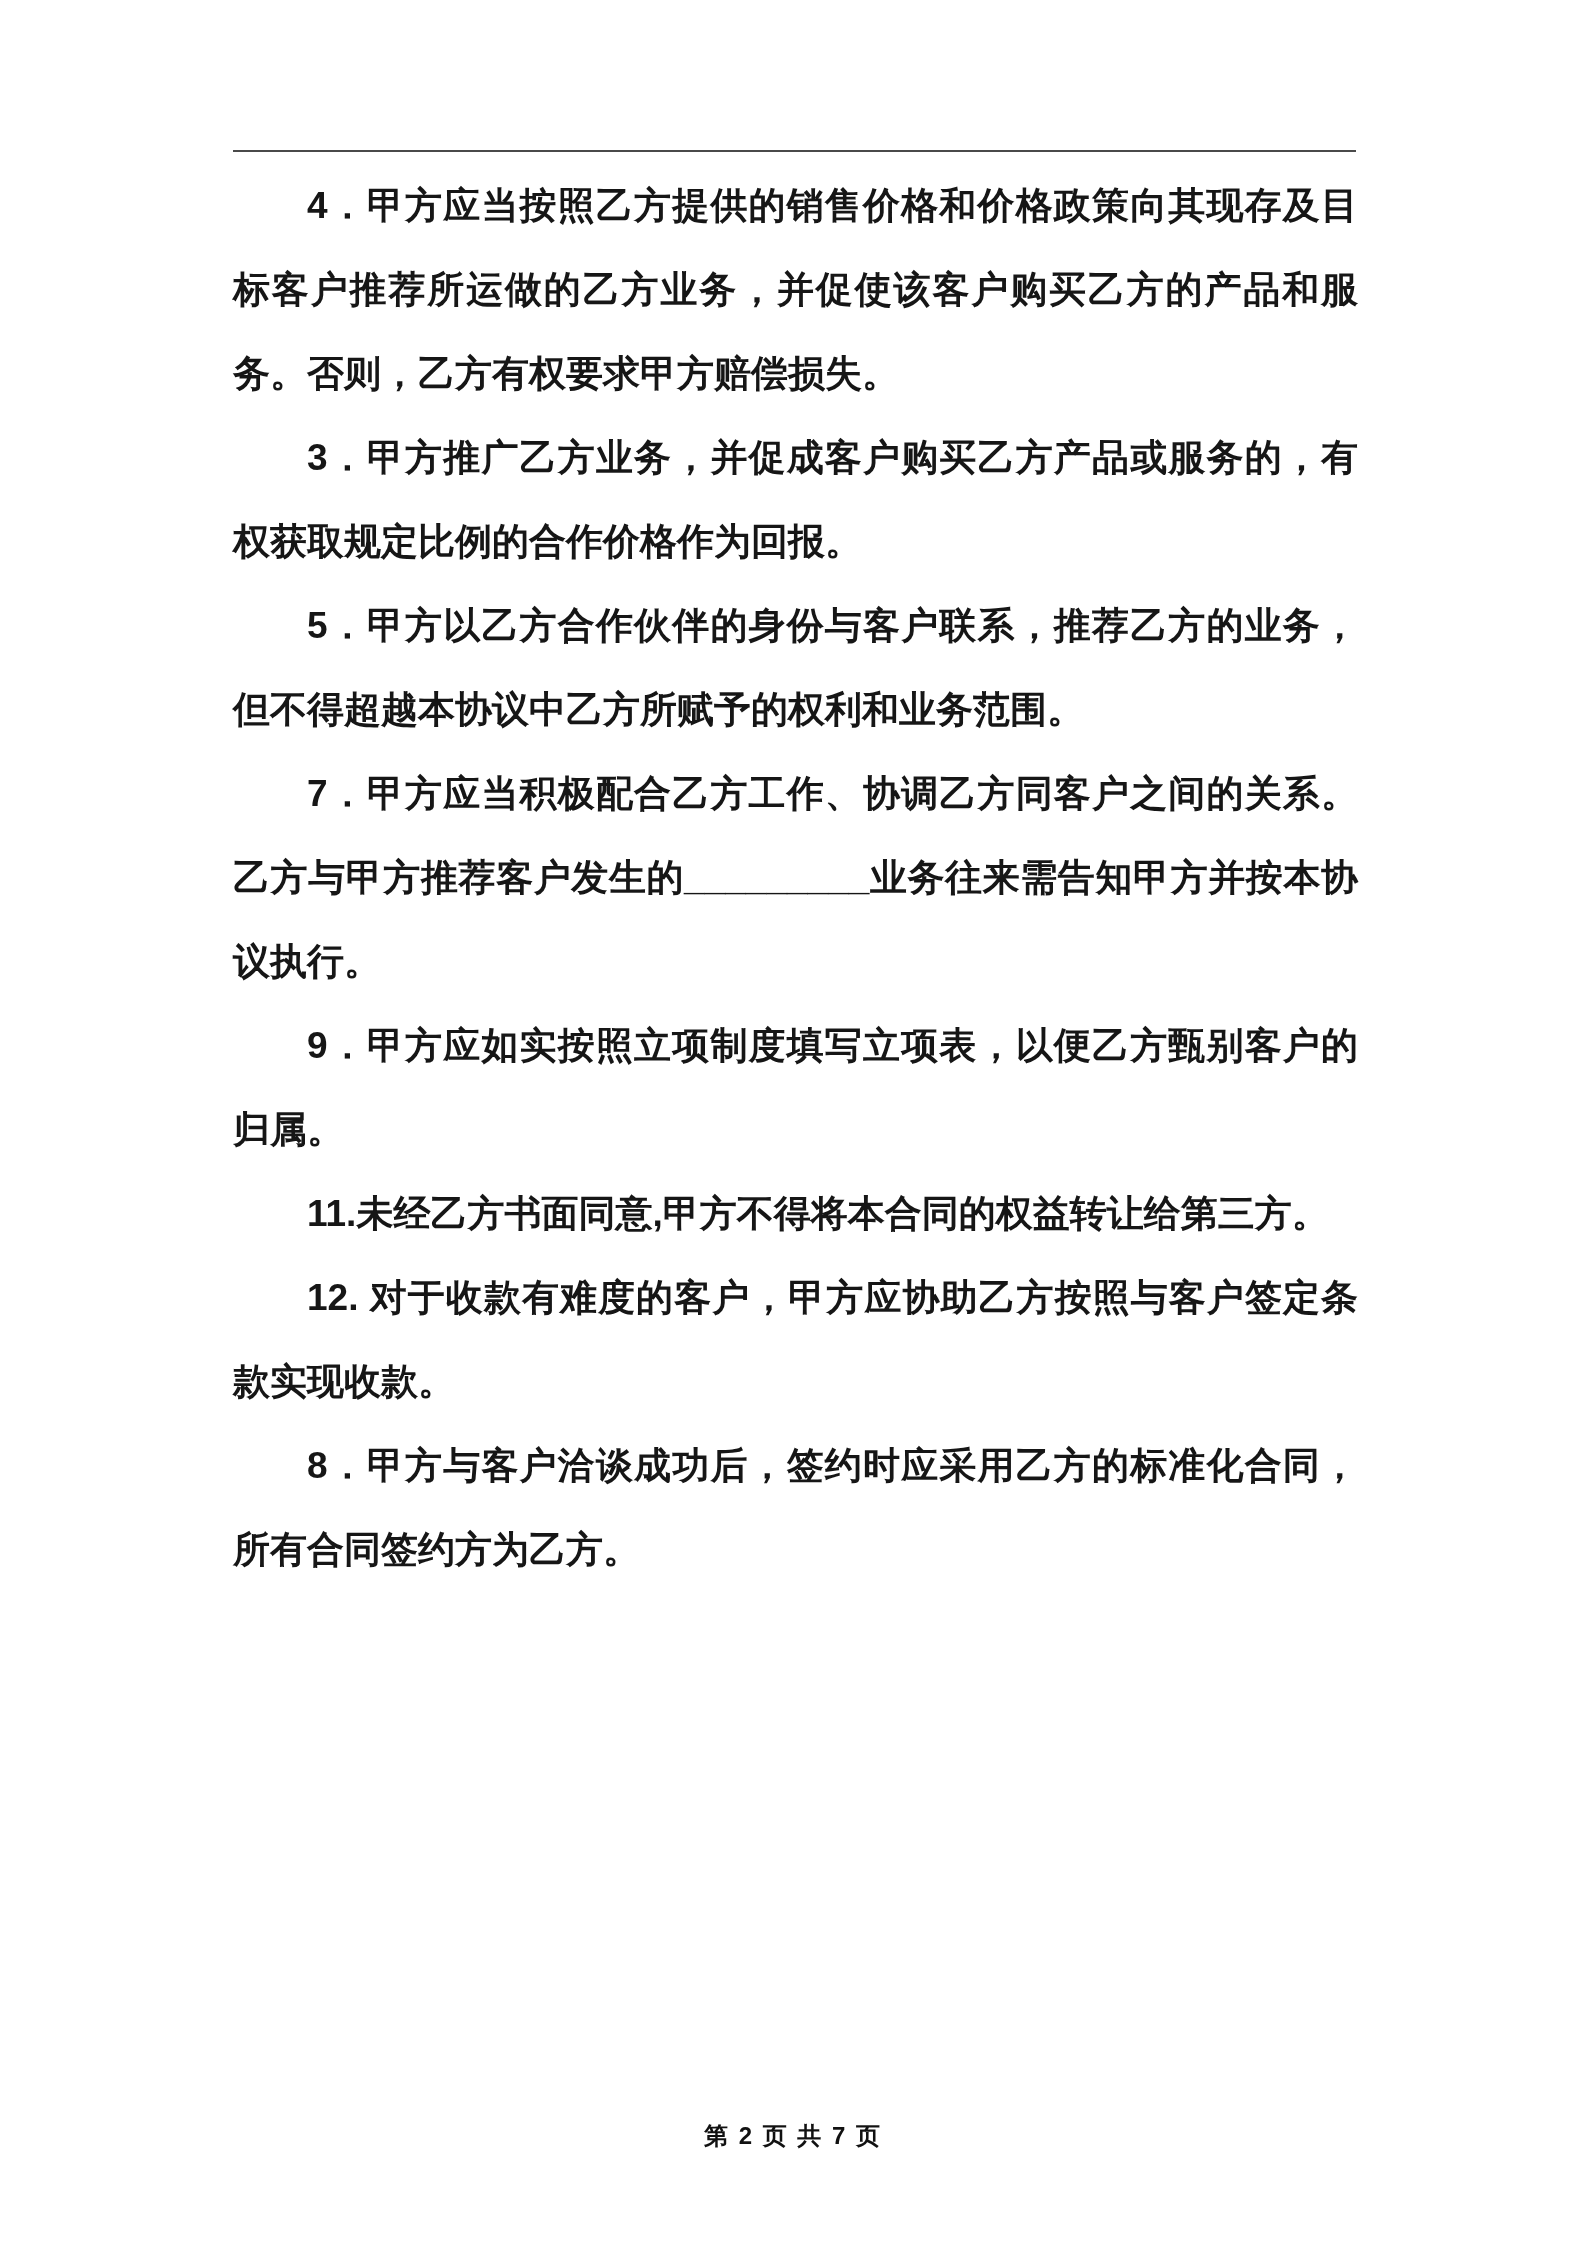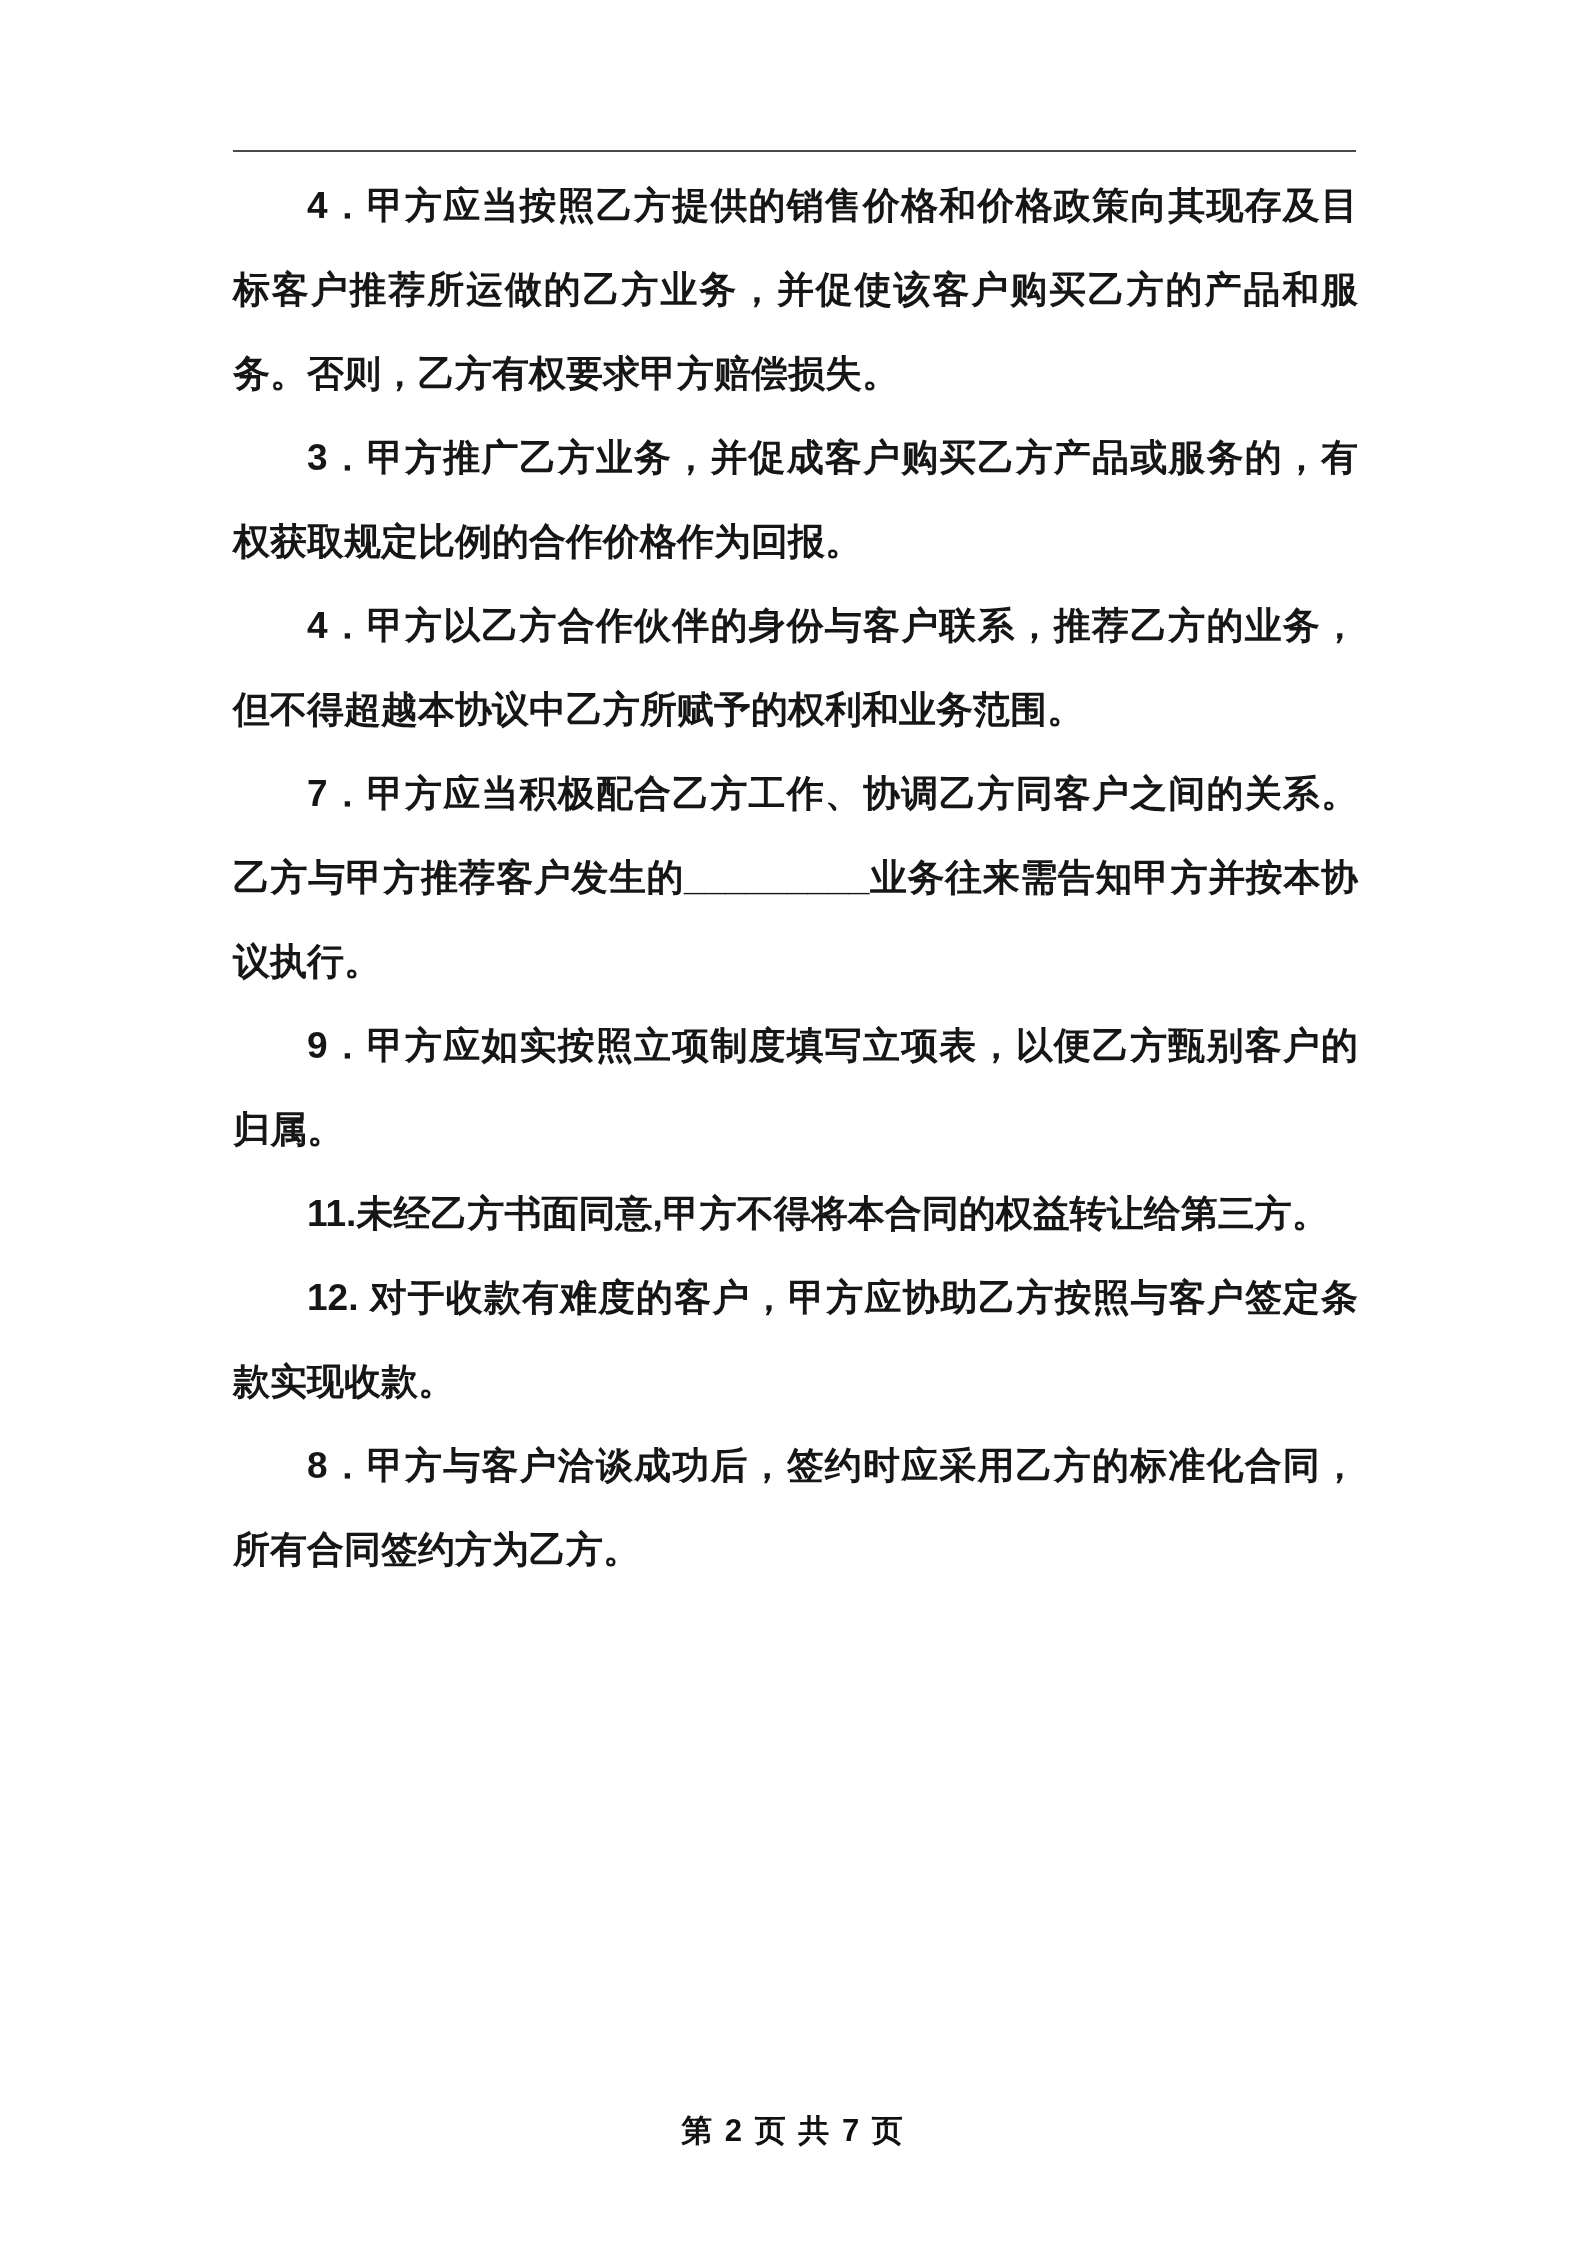--- a/index.html
+++ b/index.html
@@ -36,37 +36,37 @@
     text-indent: 2em;
     text-align: justify;
     word-break: break-all;
   }
   .footer {
     position: absolute;
     left: 0;
     right: 0;
     bottom: 92px;
     text-align: center;
-    font-size: 31px;
+    font-size: 24px;
     font-weight: 700;
     color: #111111;
     letter-spacing: 2px;
   }
 </style>
 </head>
 <body>
 
 <div class="page">
 
   <hr class="top-rule">
 
   <div class="content">
     <p>4．甲方应当按照乙方提供的销售价格和价格政策向其现存及目标客户推荐所运做的乙方业务，并促使该客户购买乙方的产品和服务。否则，乙方有权要求甲方赔偿损失。</p>
     <p>3．甲方推广乙方业务，并促成客户购买乙方产品或服务的，有权获取规定比例的合作价格作为回报。</p>
-    <p>4．甲方以乙方合作伙伴的身份与客户联系，推荐乙方的业务，但不得超越本协议中乙方所赋予的权利和业务范围。</p>
+    <p>5．甲方以乙方合作伙伴的身份与客户联系，推荐乙方的业务，但不得超越本协议中乙方所赋予的权利和业务范围。</p>
     <p>7．甲方应当积极配合乙方工作、协调乙方同客户之间的关系。乙方与甲方推荐客户发生的_________业务往来需告知甲方并按本协议执行。</p>
     <p>9．甲方应如实按照立项制度填写立项表，以便乙方甄别客户的归属。</p>
     <p>11.未经乙方书面同意,甲方不得将本合同的权益转让给第三方。</p>
     <p>12. 对于收款有难度的客户，甲方应协助乙方按照与客户签定条款实现收款。</p>
     <p>8．甲方与客户洽谈成功后，签约时应采用乙方的标准化合同，所有合同签约方为乙方。</p>
   </div>
 
   <div class="footer">第 2 页 共 7 页</div>
 
 </div>

